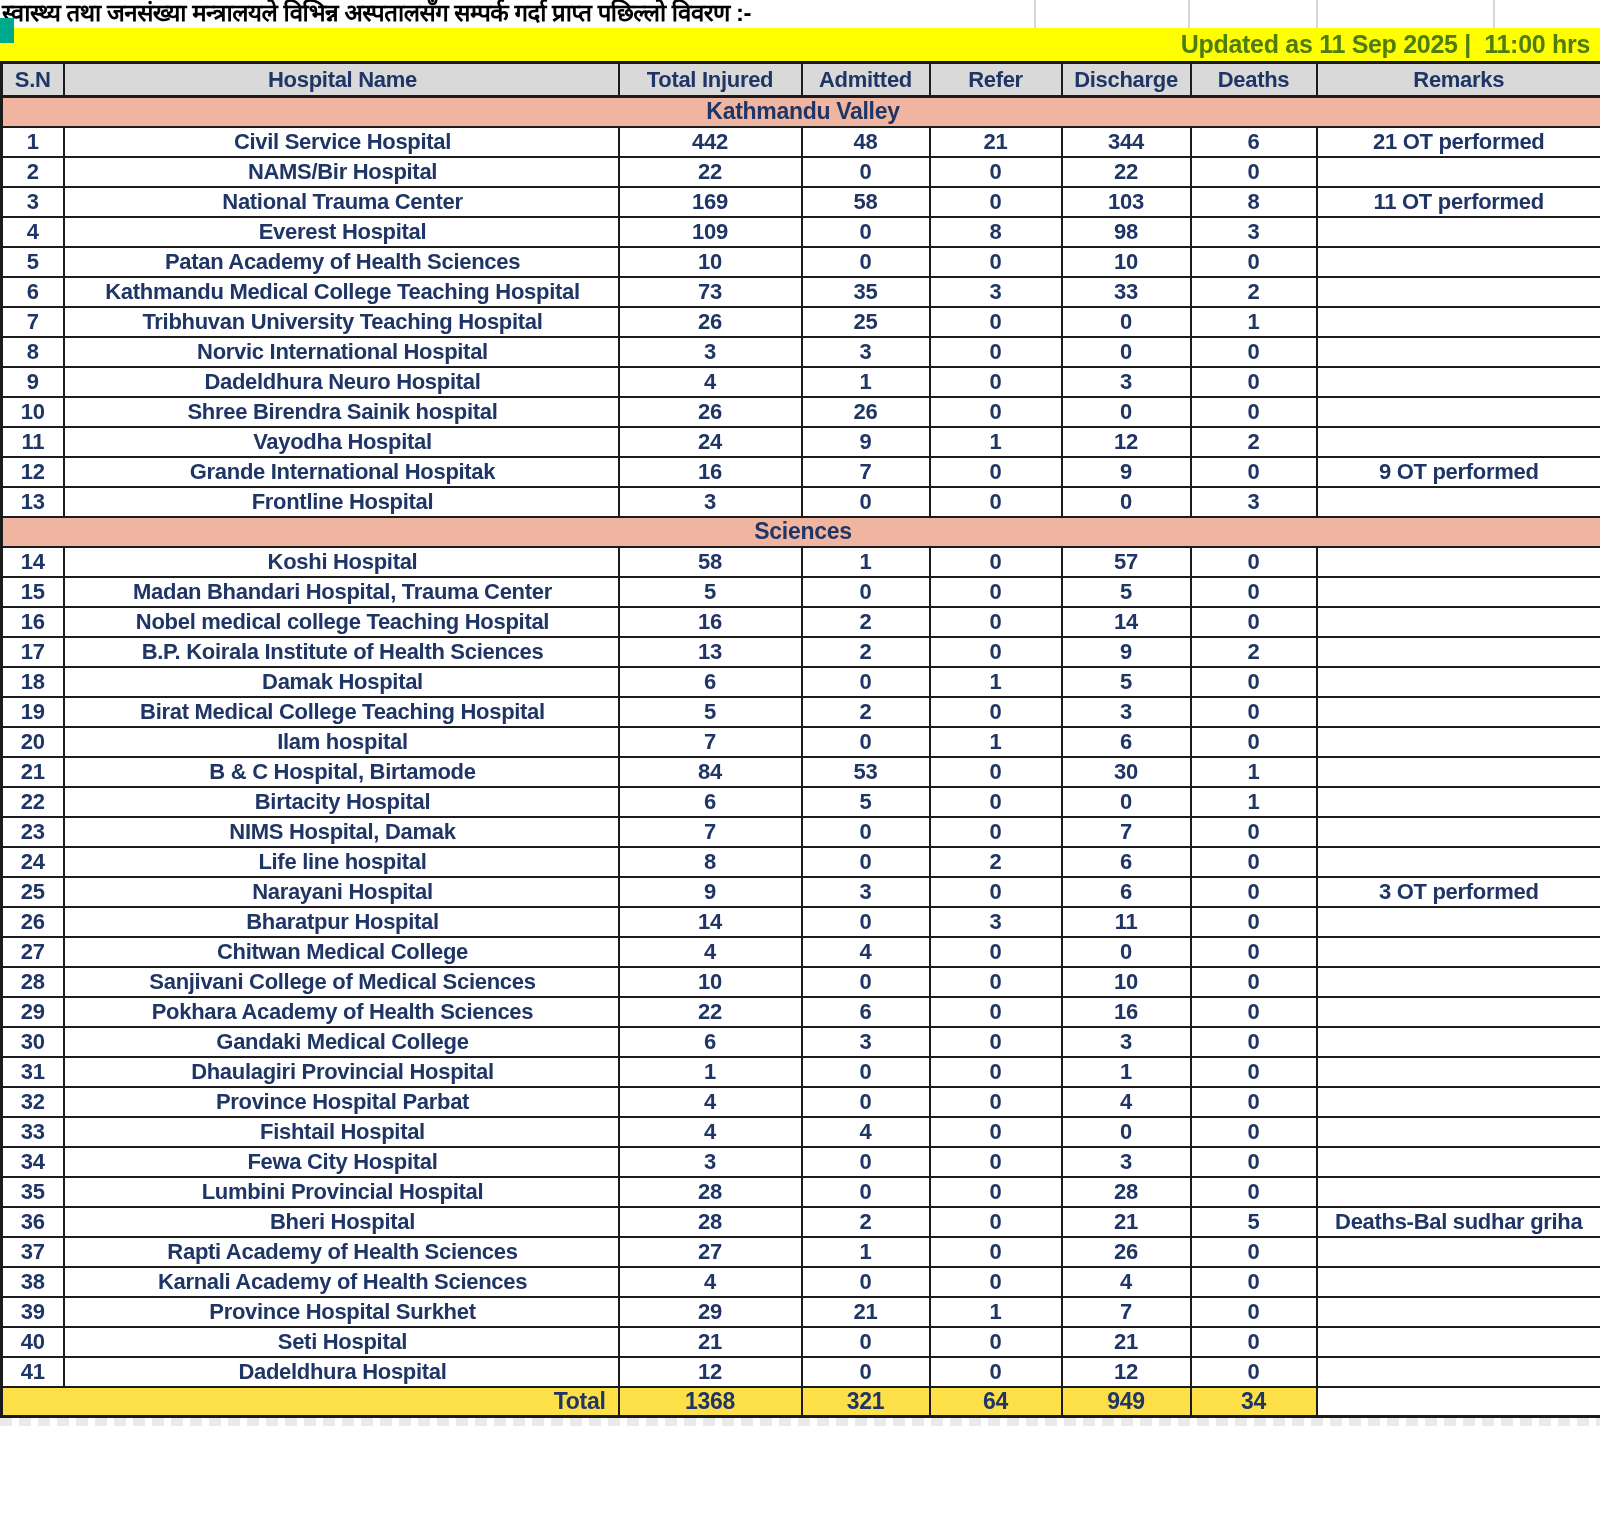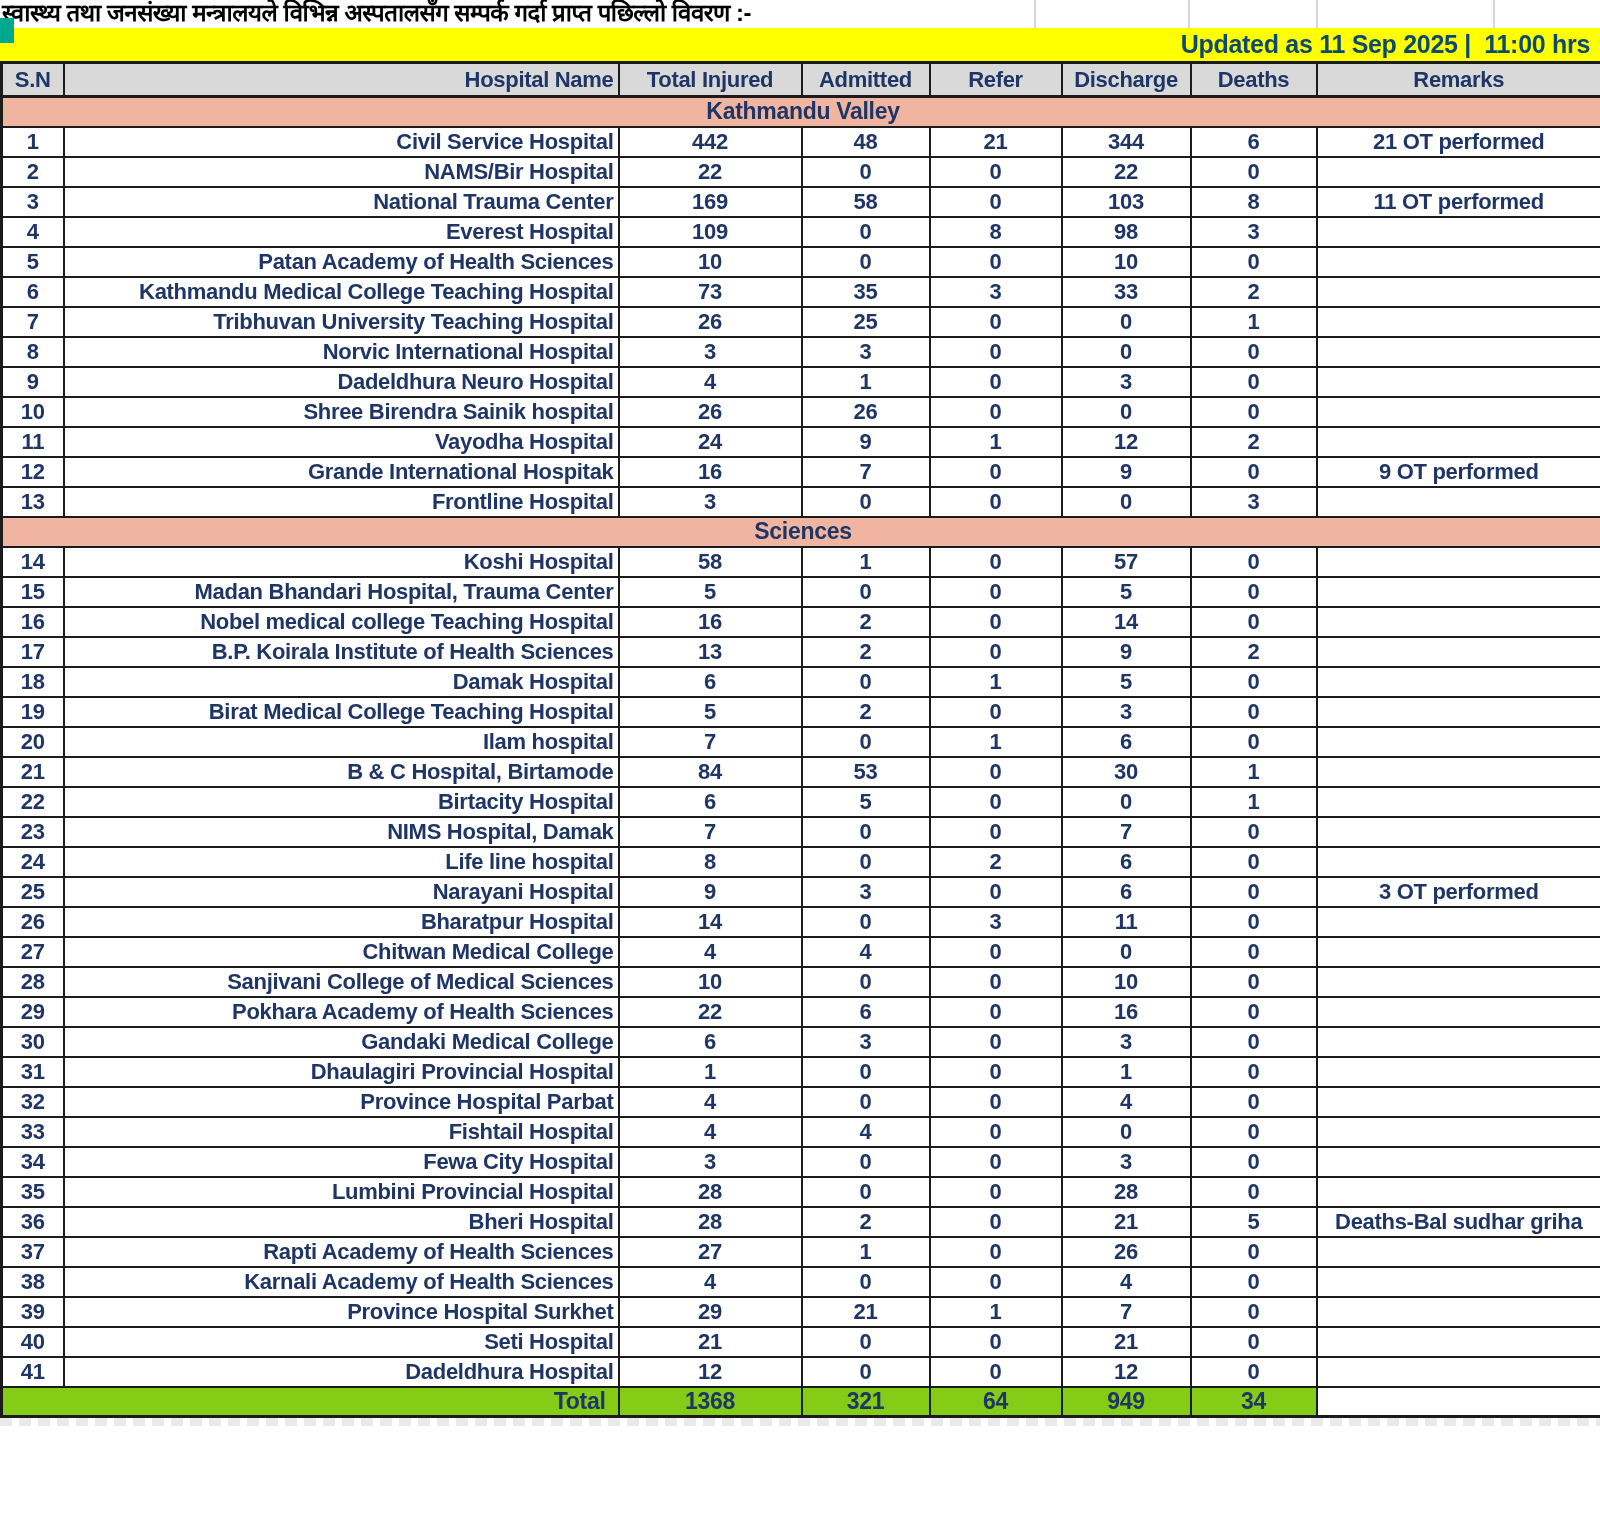--- a/index.html
+++ b/index.html
@@ -18,34 +18,34 @@
     font-size: 24px; color: #000; white-space: nowrap; letter-spacing: -0.5px;
   }
   .gridline { position: absolute; top: 0; width: 2px; height: 28px; background: #d6d6d6; }
   .gl-1 { left: 1034px; } .gl-2 { left: 1188px; } .gl-3 { left: 1316px; } .gl-4 { left: 1493px; }
   .teal-square { position: absolute; left: 0; top: 18px; width: 14px; height: 25px; background: #00a88e; z-index: 3; }
   .banner {
     height: 33px; background: #ffff00;
     display: flex; align-items: center; justify-content: flex-end;
     padding-right: 10px;
   }
-  .banner-text { color: #0c4a6e; font-size: 25px; letter-spacing: -0.3px; white-space: pre; }
+  .banner-text { color: #4d7c0f; font-size: 25px; letter-spacing: -0.3px; white-space: pre; }
   table { width: 1600px; border-collapse: collapse; table-layout: fixed; border: 3px solid #1b1b1b; }
   th, td {
     border: 2px solid #1b1b1b;
     font-size: 22px; font-weight: bold;
     text-align: center; vertical-align: middle;
     height: 30px; padding: 0 4px;
     overflow: hidden; white-space: nowrap;
     letter-spacing: -0.3px;
   }
   thead th { background: #d9d9d9; height: 34px; border-bottom: 3px solid #1b1b1b; }
-  .left { text-align: right; padding-left: 7px; }
+  .left { text-align: center; padding-left: 7px; }
   .section-row td { background: #f0b5a0; text-align: center; padding-left: 7px; font-size: 23px; }
-  .total-row td { background: #84cc16; font-size: 23px; }
+  .total-row td { background: #fde047; font-size: 23px; }
   .total-row td.remarks-white { background: #ffffff; }
   .total-label { text-align: right; padding-right: 12px; }
   .bottom-strip {
     height: 8px; margin-top: 0px;
     background: repeating-linear-gradient(90deg, #dcdcdc 0 12px, #ffffff 12px 19px);
     opacity: 0.6;
   }
 </style>
 </head>
 <body>

